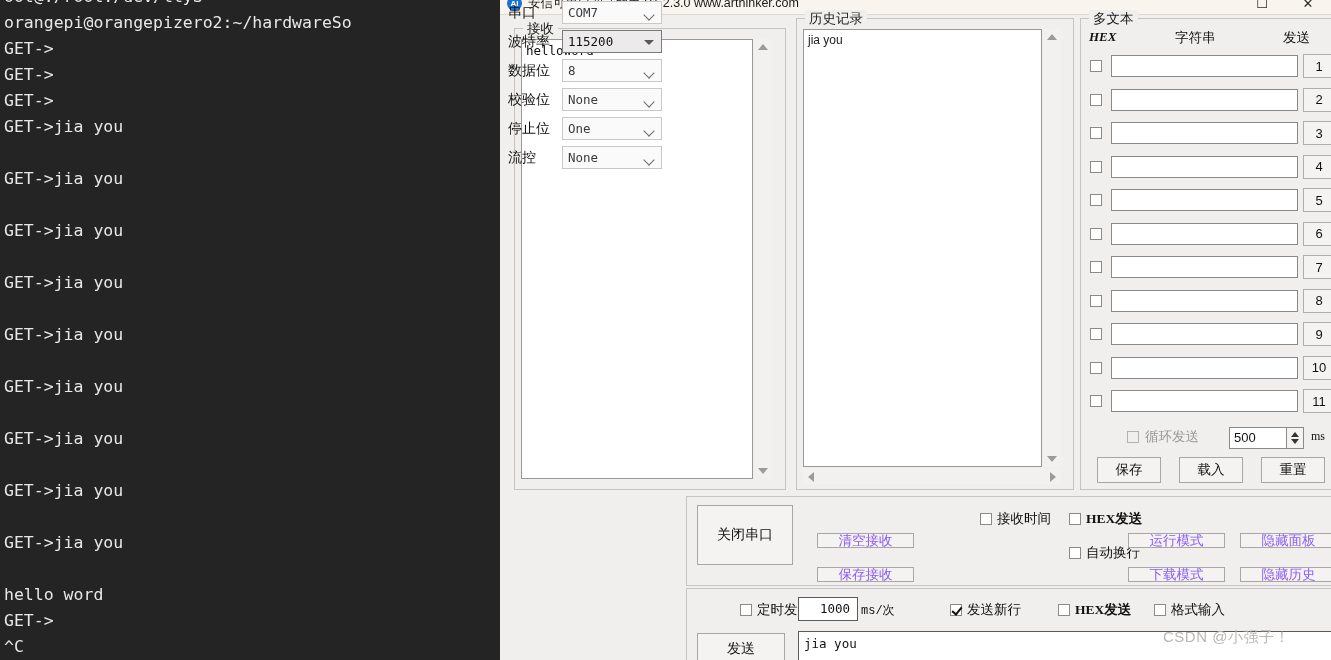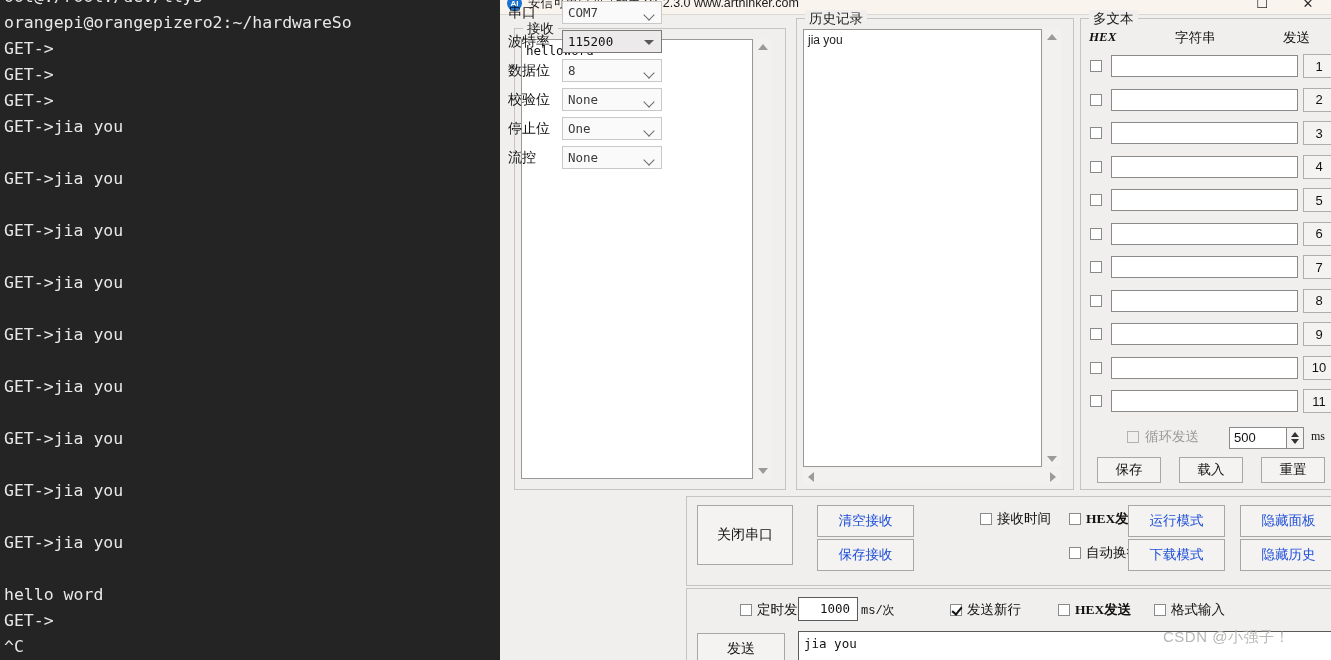--- a/index.html
+++ b/index.html
@@ -155,23 +155,23 @@
   }
 
   
   #grp-ctrl{left:186px;top:496px;width:645px;height:88px;}
   #btn-close-port{
     position:absolute;left:10px;top:8px;width:96px;height:60px;
     border:1px solid #a9a7a5;background:#f4f3f2;box-sizing:border-box;
     font-size:14px;color:#111;display:flex;align-items:center;justify-content:center;
   }
   .cbtn{
-    position:absolute;width:97px;height:32px;
+    position:absolute;width:97px;height:15px;
     border:1px solid #a9a7a5;background:#f4f3f2;box-sizing:border-box;
-    font-size:13.5px;color:#1d4ed8;display:flex;align-items:center;justify-content:center;
+    font-size:13.5px;color:#8b5cf6;display:flex;align-items:center;justify-content:center;margin-top:28px;
   }
   .chk{position:absolute;display:flex;align-items:center;font-size:13.5px;color:#111;white-space:nowrap;padding-left:41px;}
   .chk .bx{
     width:12px;height:12px;border:1px solid #8a8a8a;background:#fff;box-sizing:border-box;
     margin-right:5px;position:relative;flex:none;
   }
   .chk .bx.on:after{
     content:"";position:absolute;left:3px;top:0px;width:4px;height:8px;
     border-right:2px solid #111;border-bottom:2px solid #111;transform:rotate(40deg);
   }

